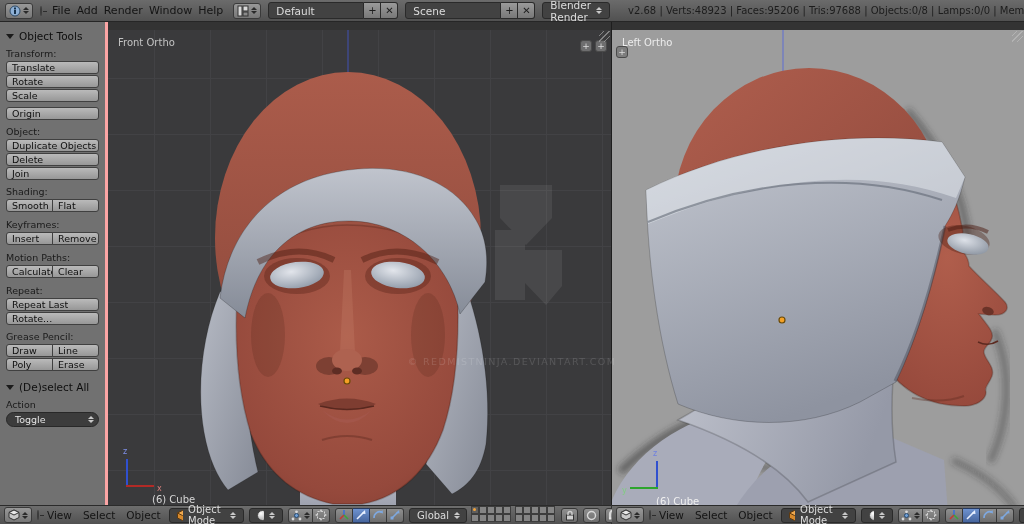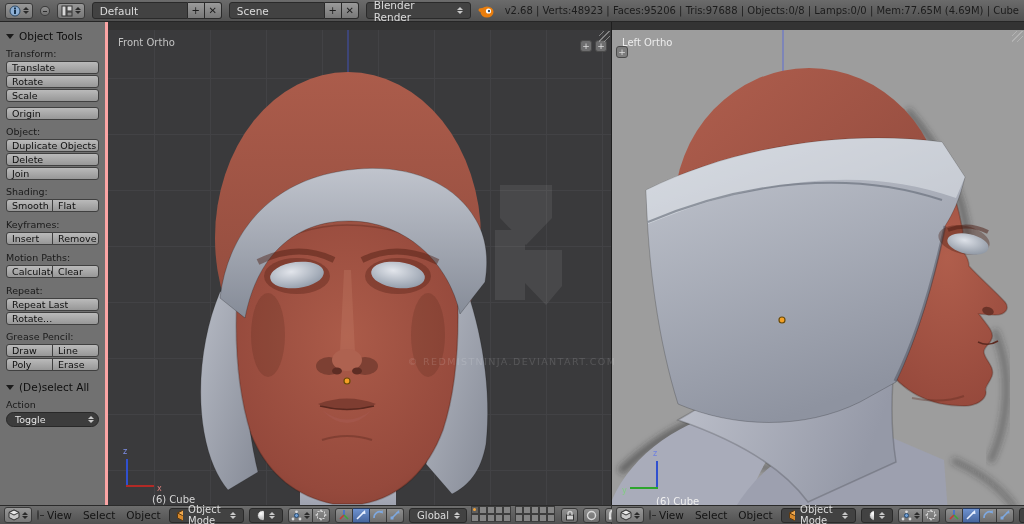--- a/index.html
+++ b/index.html
@@ -83,20 +83,27 @@
         <circle cx="6" cy="6" r="5" fill="#8db0d6" stroke="#2e4a66"></circle>
         <rect x="5" y="5" width="2" height="4" fill="#17314a"></rect>
         <rect x="5" y="2.5" width="2" height="2" fill="#17314a"></rect>
       </svg>
     <span class="dd-arrows dk">
         <i class="up"></i>
         <i class="down"></i>
       </span>
   </span>
   <span class="collapse-dot"></span>
+  <nav style="display:flex">
+    <span class="menu-txt">File</span>
+    <span class="menu-txt">Add</span>
+    <span class="menu-txt">Render</span>
+    <span class="menu-txt">Window</span>
+    <span class="menu-txt">Help</span>
+  </nav>
   <span class="wbtn">
     <svg width="12" height="12">
         <rect x="1" y="1" width="4" height="10" fill="#d8d8d8" stroke="#333"></rect>
         <rect x="6" y="1" width="5" height="5" fill="#d8d8d8" stroke="#333"></rect>
         <rect x="6" y="7" width="5" height="4" fill="#8a8a8a" stroke="#333"></rect>
       </svg>
     <span class="dd-arrows dk">
         <i class="up"></i>
         <i class="down"></i>
       </span>

